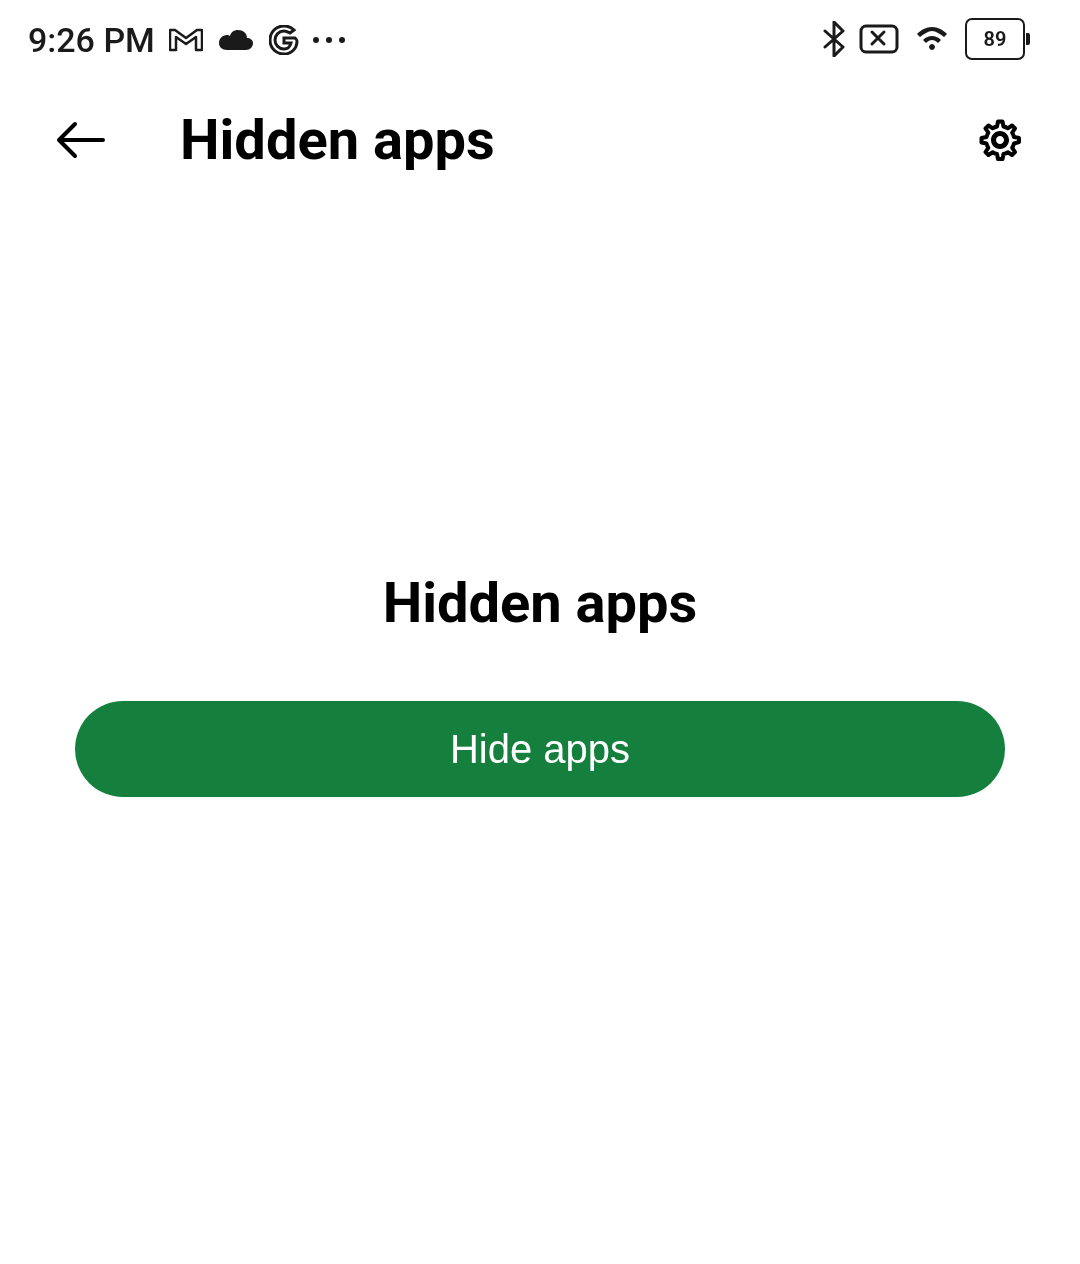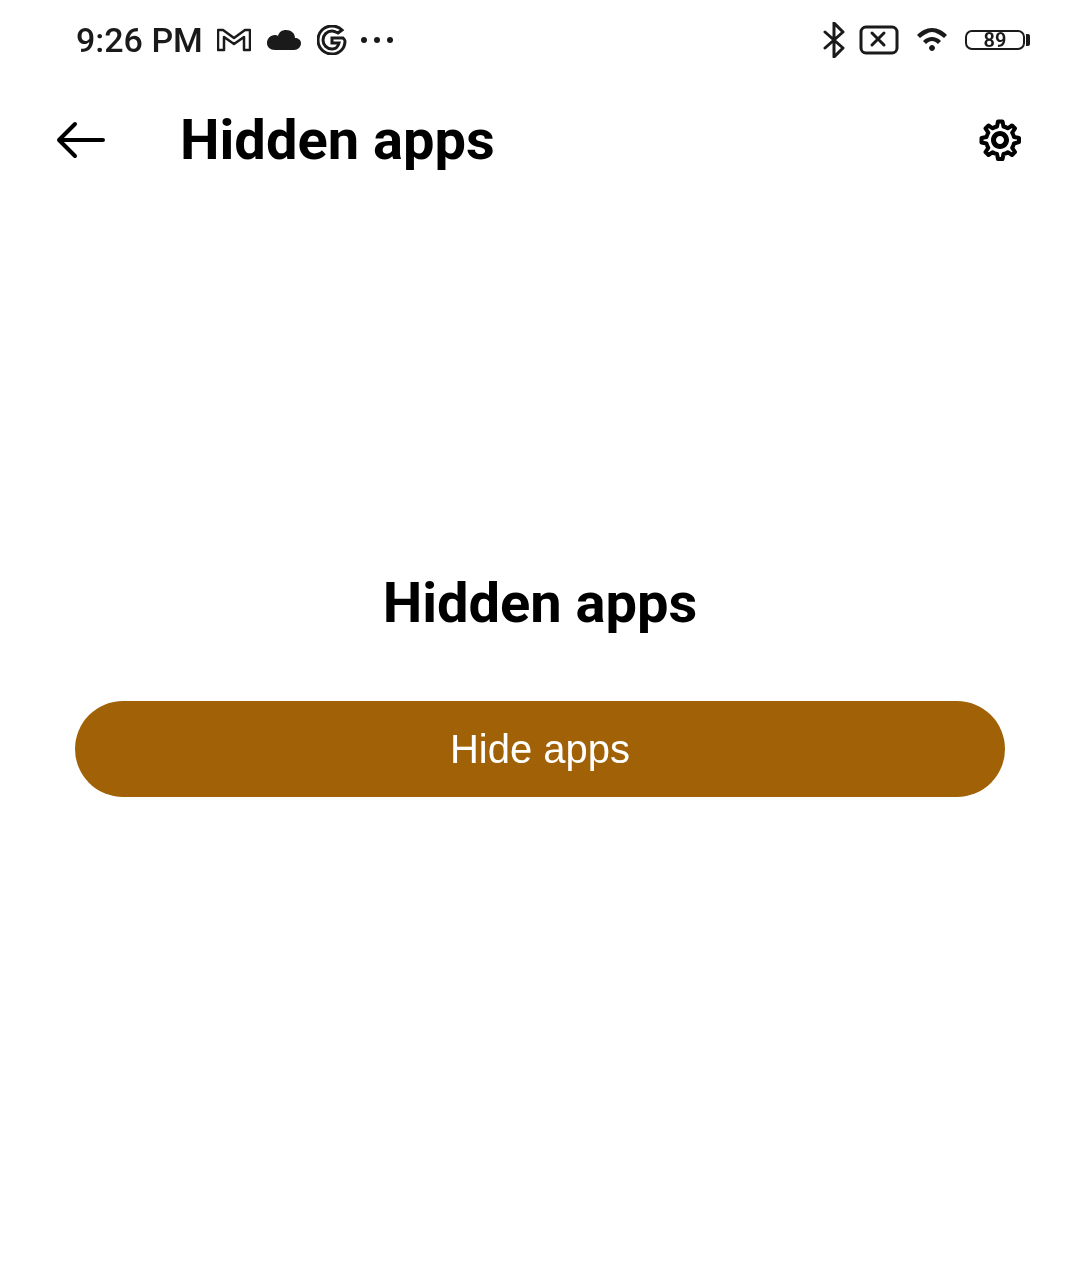--- a/index.html
+++ b/index.html
@@ -13,22 +13,22 @@
       height: 1264px;
       font-family: -apple-system, BlinkMacSystemFont, 'Segoe UI', Roboto, sans-serif;
       background: #ffffff;
       color: #000000;
       overflow: hidden;
     }
     
     .status-bar {
       display: flex;
       justify-content: space-between;
-      align-items: center;
-      padding: 20px 50px 20px 76px;
+      align-items: flex-end;
+      padding: 20px 50px 20px 28px;
       height: 80px;
     }
     
     .status-left {
       display: flex;
       align-items: center;
       gap: 14px;
     }
     
     .status-time {
@@ -50,21 +50,21 @@
     }
     
     .battery-box {
       position: relative;
       display: inline-flex;
       align-items: center;
     }
     
     .battery-body {
       width: 60px;
-      height: 20px;
+      height: 42px;
       border: 2.5px solid #1a1a1a;
       border-radius: 7px;
       position: relative;
       display: flex;
       align-items: center;
       justify-content: center;
     }
     
     .battery-tip {
       width: 4px;
@@ -144,21 +144,21 @@
       font-weight: 400;
       color: #1a1a1a;
       text-align: center;
       margin-top: 20px;
     }
     
     .hide-apps-button {
       width: 100%;
       max-width: 930px;
       height: 96px;
-      background: #a16207;
+      background: #15803d;
       color: #ffffff;
       border: none;
       border-radius: 48px;
       font-size: 40px;
       font-weight: 500;
       margin-top: 65px;
       cursor: pointer;
       display: flex;
       align-items: center;
       justify-content: center;

